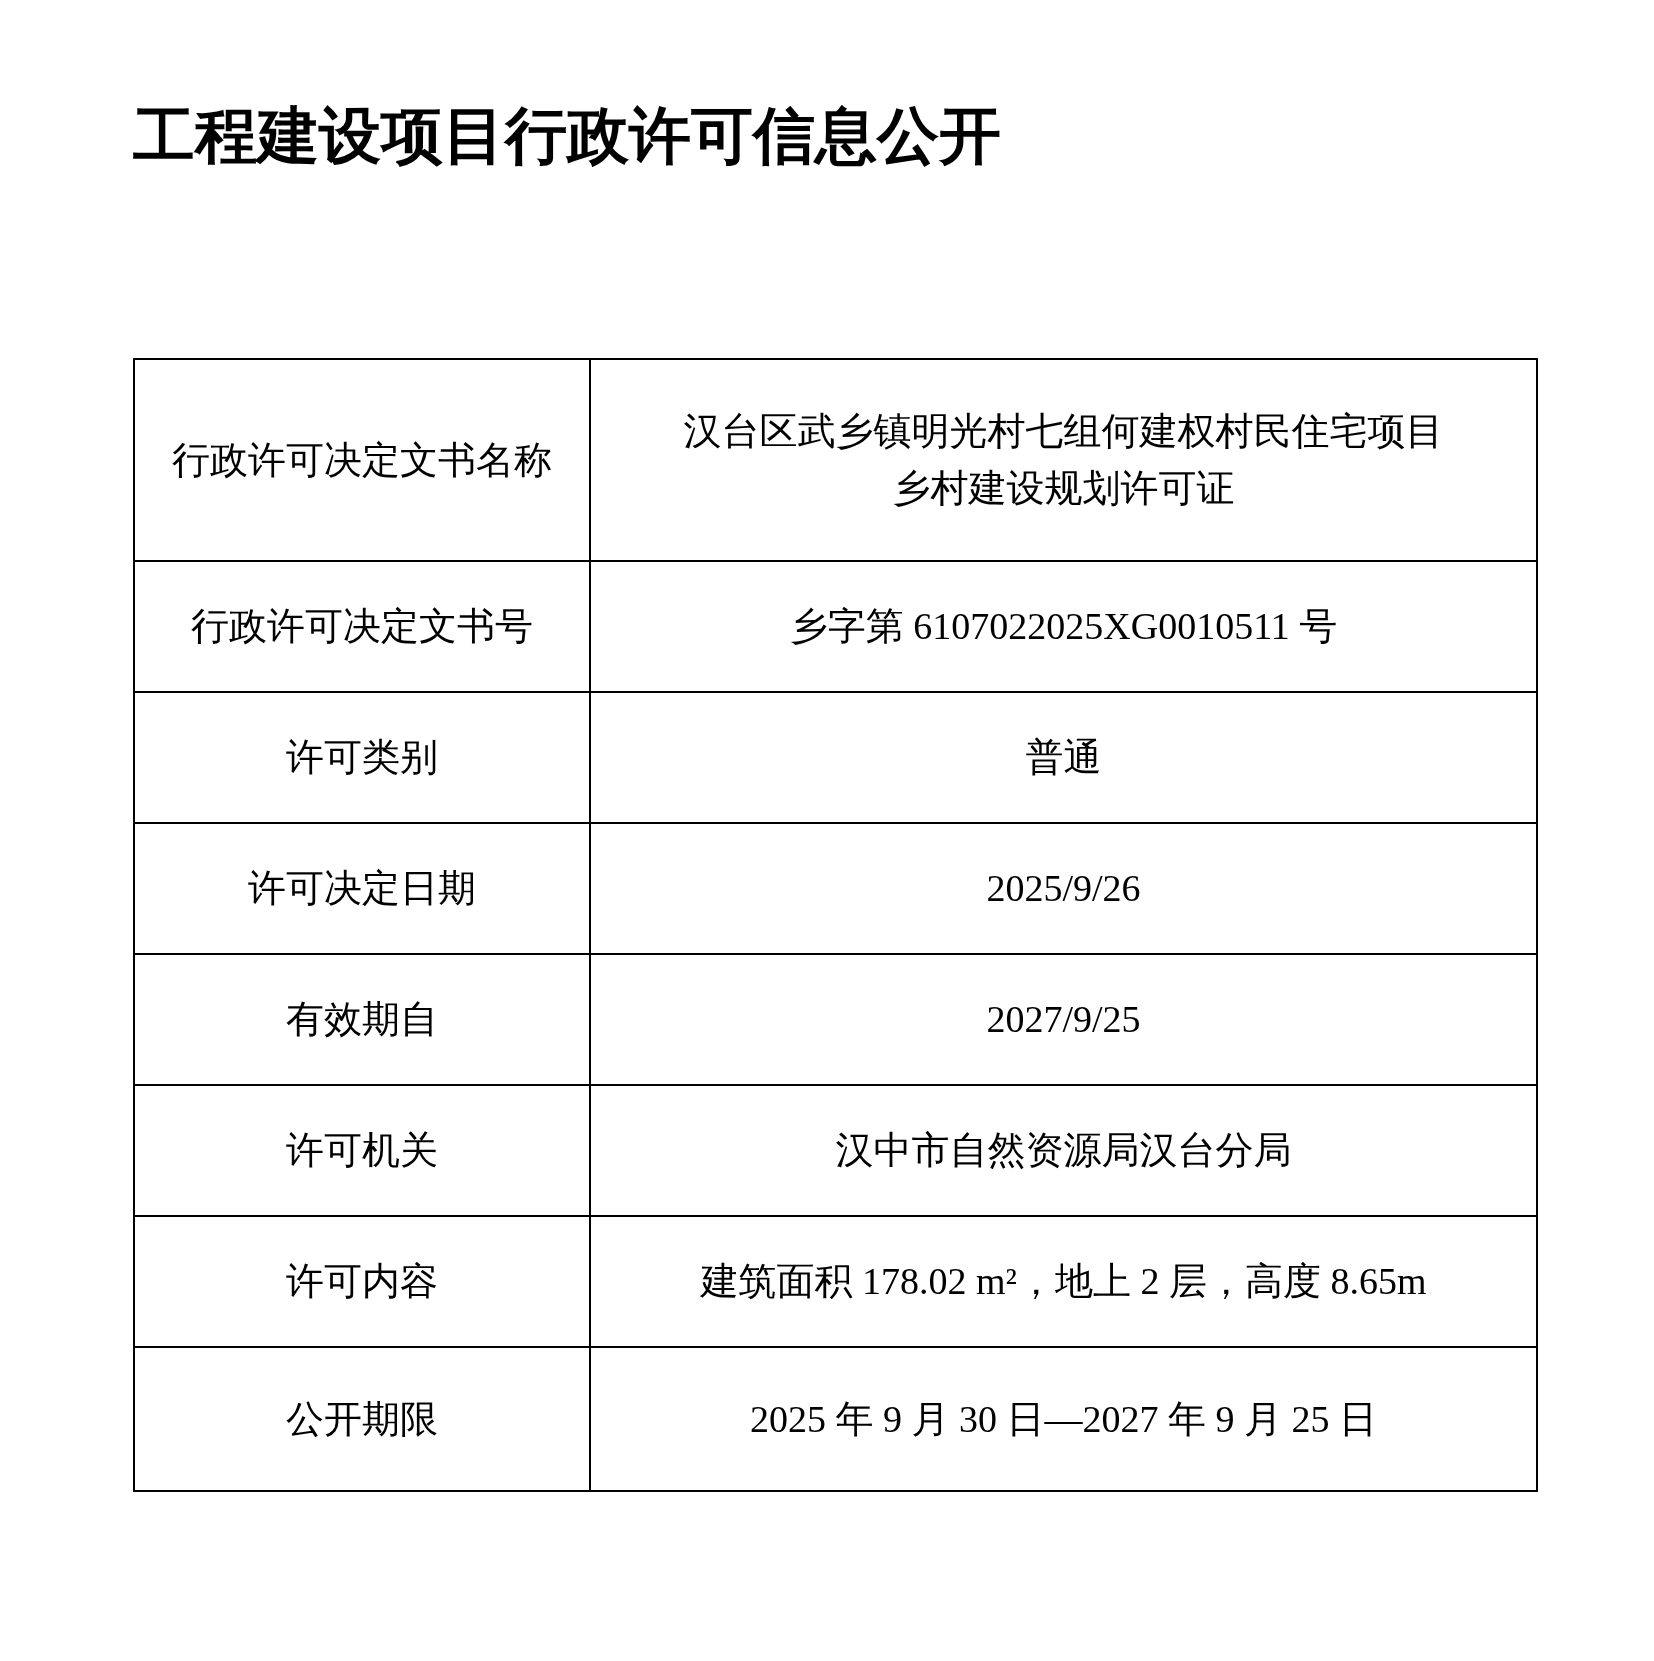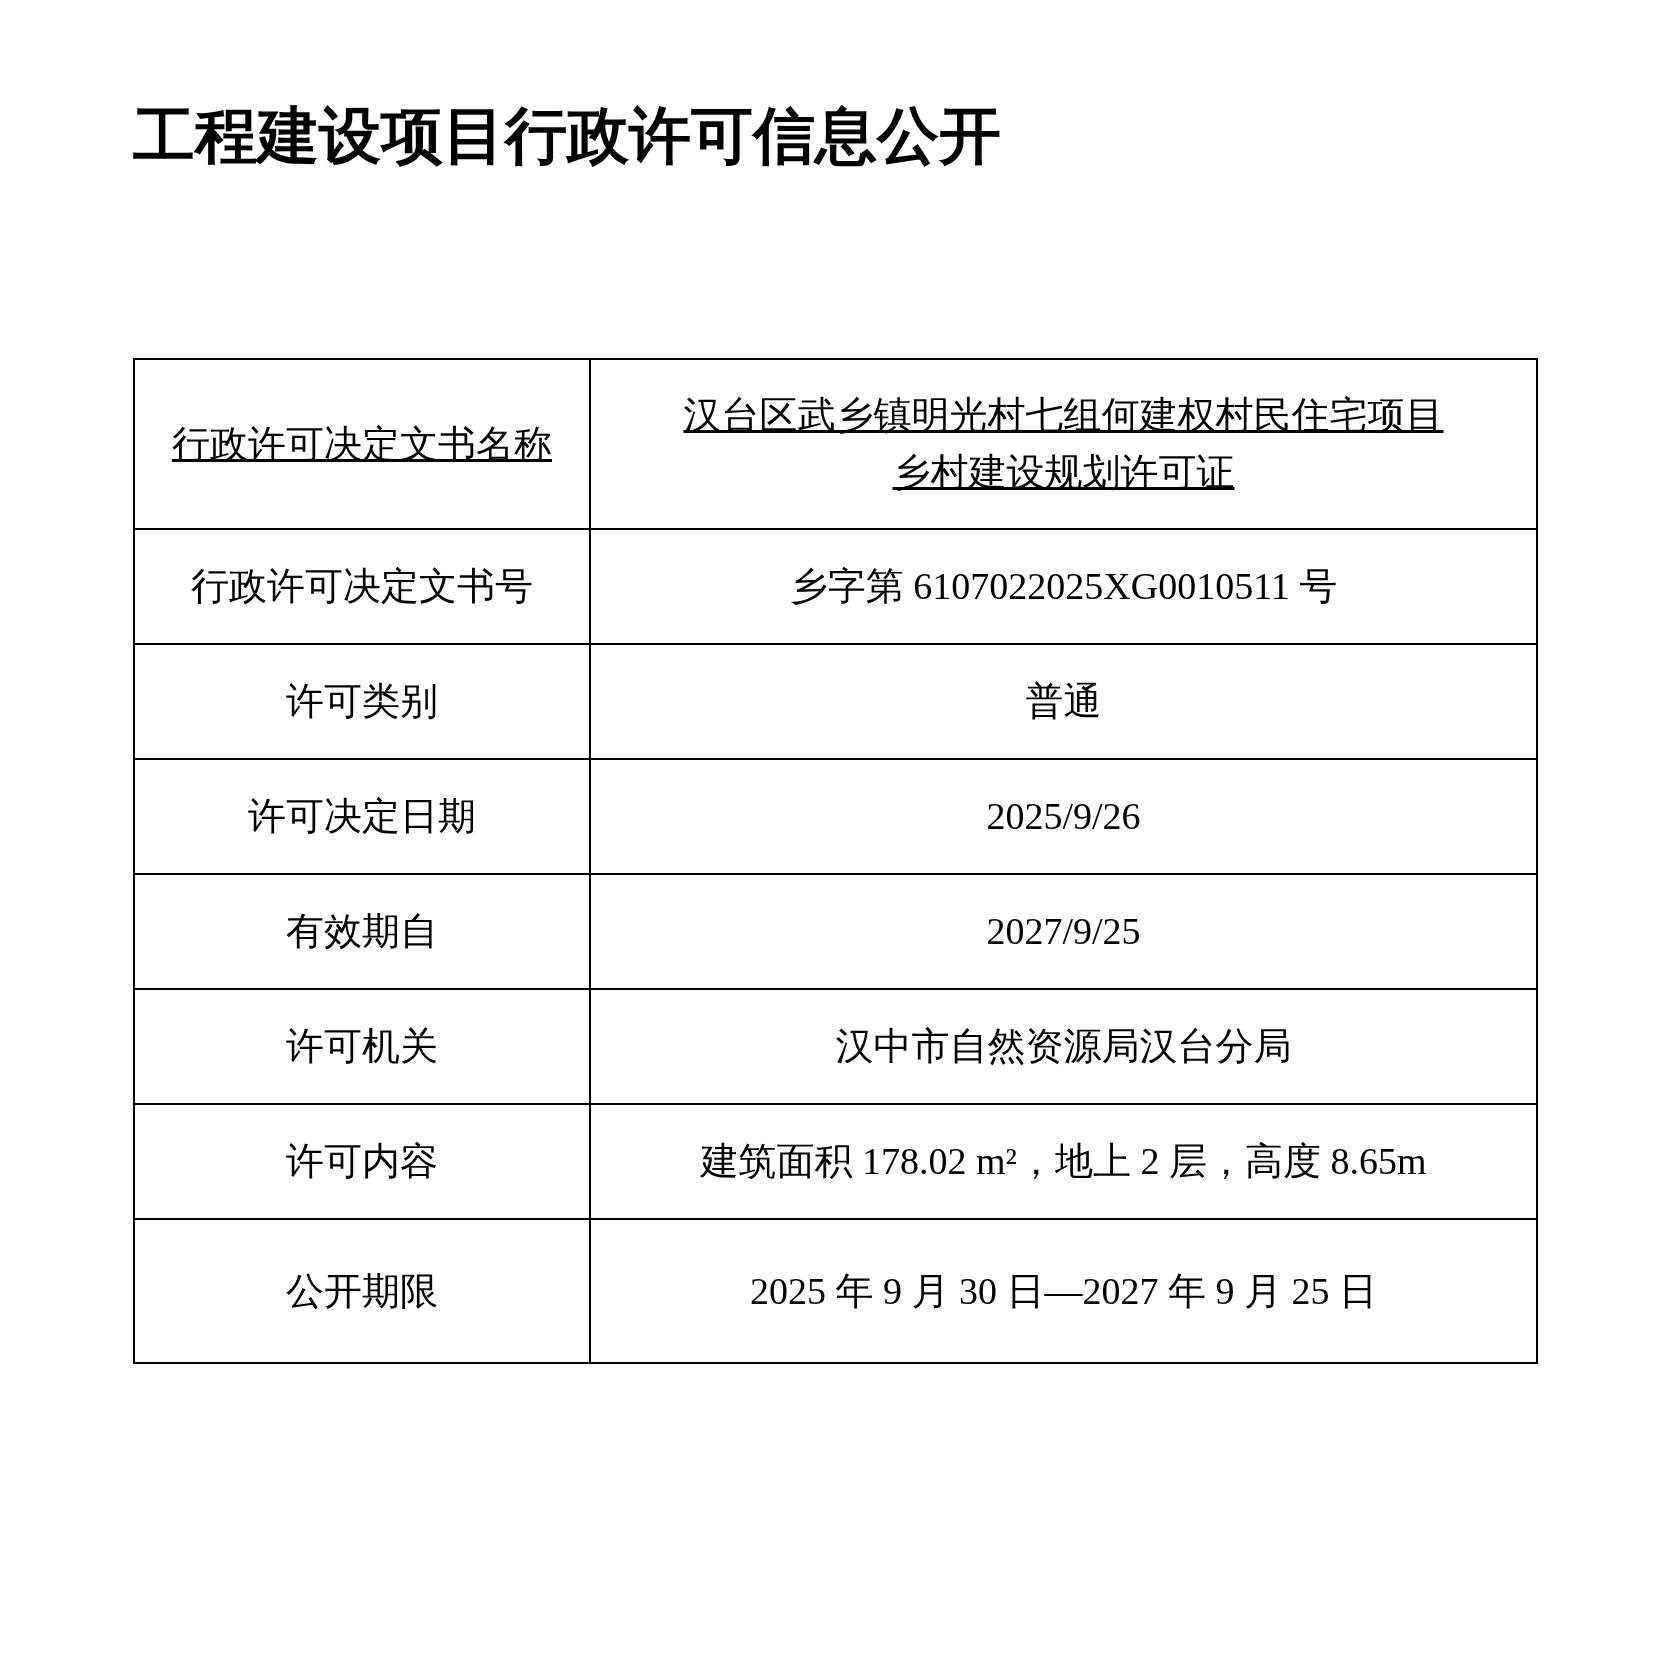--- a/index.html
+++ b/index.html
@@ -34,22 +34,22 @@
     table.info-table td {
       border: 2px solid #000000;
       font-size: 38px;
       text-align: center;
       vertical-align: middle;
       padding: 0 8px;
       line-height: 1.5;
     }
     td.label-cell { width: 438px; }
     td.value-cell { white-space: pre-line; }
-    tr.row-tall { height: 170px; text-decoration: underline; }
-    tr.row-std  { height: 115px; }
+    tr.row-tall { height: 202px; }
+    tr.row-std  { height: 131px; }
     tr.row-last { height: 144px; }
   </style>
 </head>
 <body>
 
 <div class="page">
 
   <div class="doc-title">工程建设项目行政许可信息公开</div>
 
   <table class="info-table">

